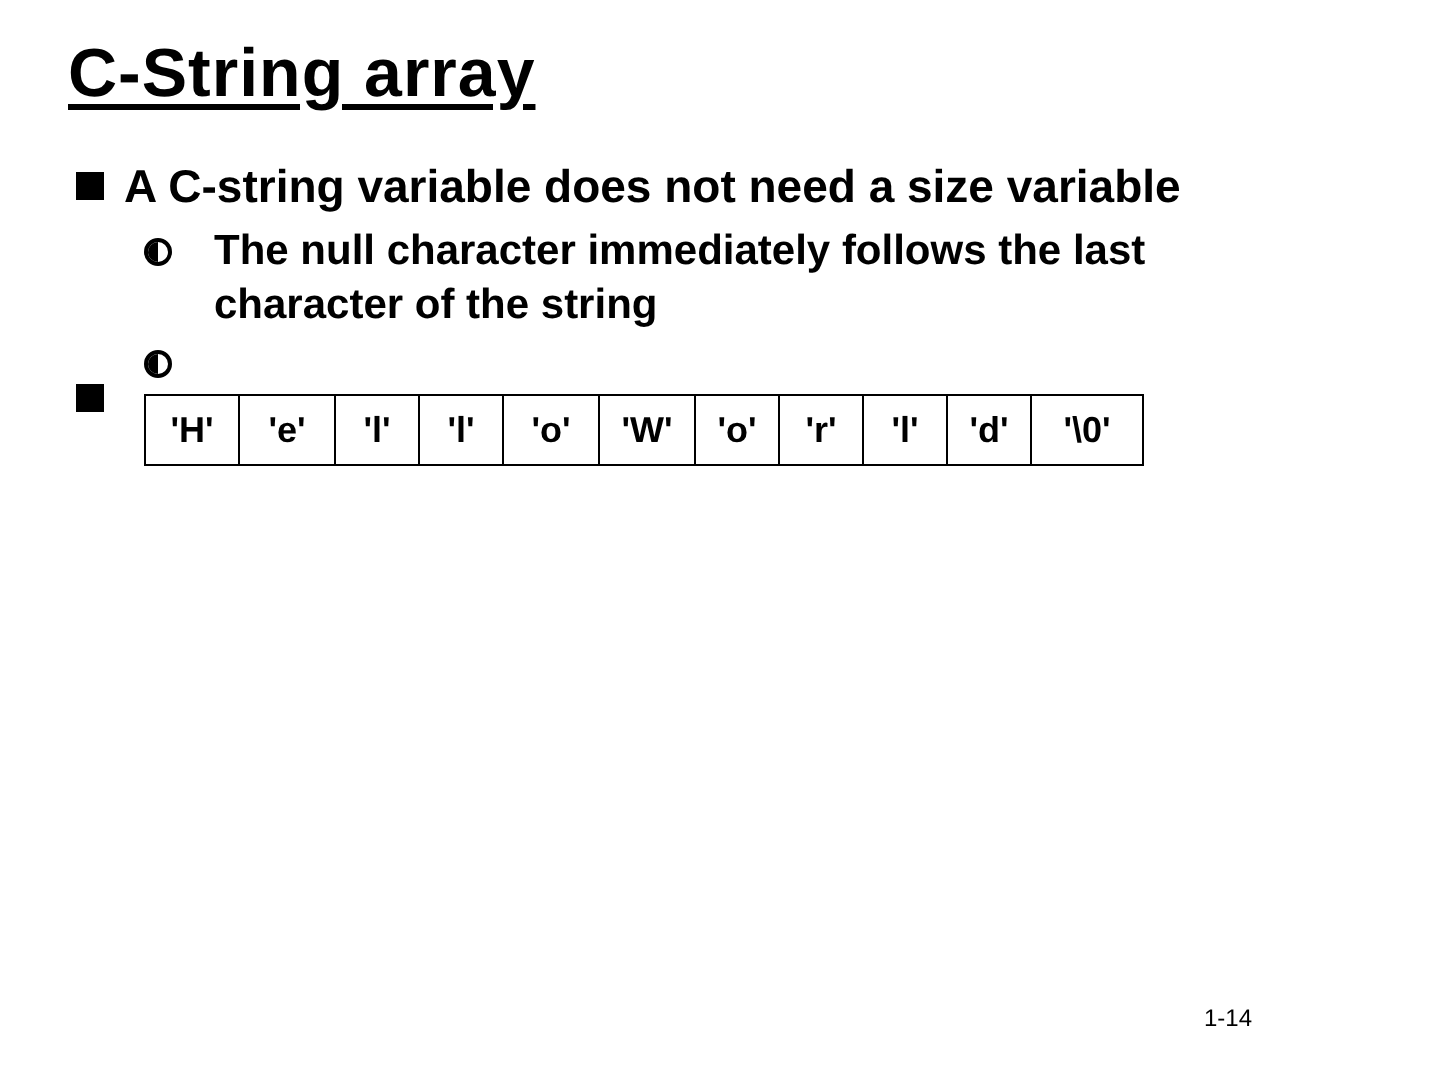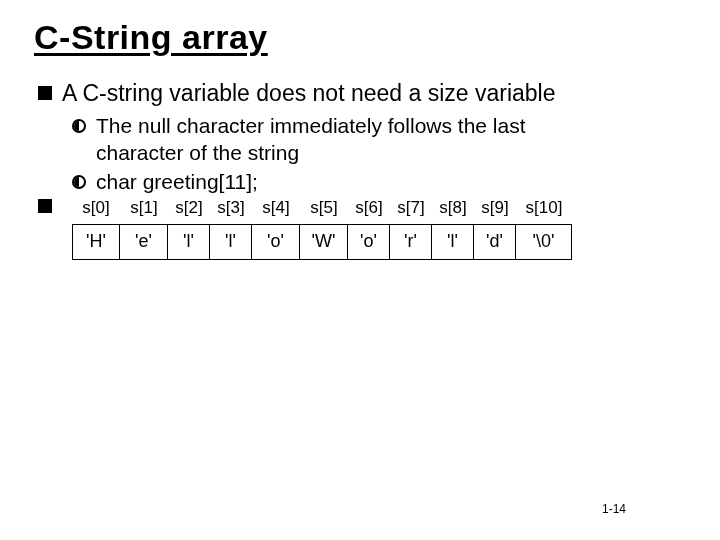--- a/index.html
+++ b/index.html
@@ -23,20 +23,21 @@
     font-size: 34px;
     text-decoration: underline;
     text-underline-offset: 4px;
     margin: 0 0 22px 0;
     letter-spacing: 0.5px;
   }
   .bullet-line {
     display: flex;
     align-items: flex-start;
     margin: 8px 0 0 4px;
+    font-weight: bold;
   }
   .bullet-square {
     width: 14px;
     height: 14px;
     flex: 0 0 auto;
     margin-top: 7px;
     margin-right: 10px;
   }
   .bullet-square.filled { background: #000; }
   .bullet-half {
@@ -104,47 +105,33 @@
 
 <div class="slide">
 
   <h1 class="title">C-String array</h1>
 
   <div class="bullet-line indent-1">
     <div class="bullet-square filled"></div>
     <div class="text-lg">A C-string variable does not need a size variable</div>
   </div>
 
-  <div class="bullet-line indent-2" style="margin-top:4px;">
+  <div class="bullet-line indent-2" style="margin-top:4px;gap:11px;">
     <div class="bullet-half"></div>
     <div class="text-md">The null character immediately follows the last character of the string</div>
   </div>
 
 
   <div class="bullet-line indent-2" style="margin-top:2px;">
     <div class="bullet-half"></div>
-    <div class="text-md">char greeting[11];</div>
   </div>
 
   <div class="bullet-line indent-1" style="margin-top:0;">
     <div class="bullet-square filled" style="margin-top:3px;"></div>
     <div class="array-block" style="margin-left:10px;">
-      <div class="headers" id="arr-headers">
-          <div class="hcell" style="width: 48px;">s[0]</div>
-          <div class="hcell" style="width: 48px;">s[1]</div>
-          <div class="hcell" style="width: 42px;">s[2]</div>
-          <div class="hcell" style="width: 42px;">s[3]</div>
-          <div class="hcell" style="width: 48px;">s[4]</div>
-          <div class="hcell" style="width: 48px;">s[5]</div>
-          <div class="hcell" style="width: 42px;">s[6]</div>
-          <div class="hcell" style="width: 42px;">s[7]</div>
-          <div class="hcell" style="width: 42px;">s[8]</div>
-          <div class="hcell" style="width: 42px;">s[9]</div>
-          <div class="hcell" style="width: 56px;">s[10]</div>
-        </div>
       <div class="cells" id="arr-cells">
           <div class="cell" style="width: 48px;">'H'</div>
           <div class="cell" style="width: 48px;">'e'</div>
           <div class="cell" style="width: 42px;">'l'</div>
           <div class="cell" style="width: 42px;">'l'</div>
           <div class="cell" style="width: 48px;">'o'</div>
           <div class="cell" style="width: 48px;">'W'</div>
           <div class="cell" style="width: 42px;">'o'</div>
           <div class="cell" style="width: 42px;">'r'</div>
           <div class="cell" style="width: 42px;">'l'</div>

